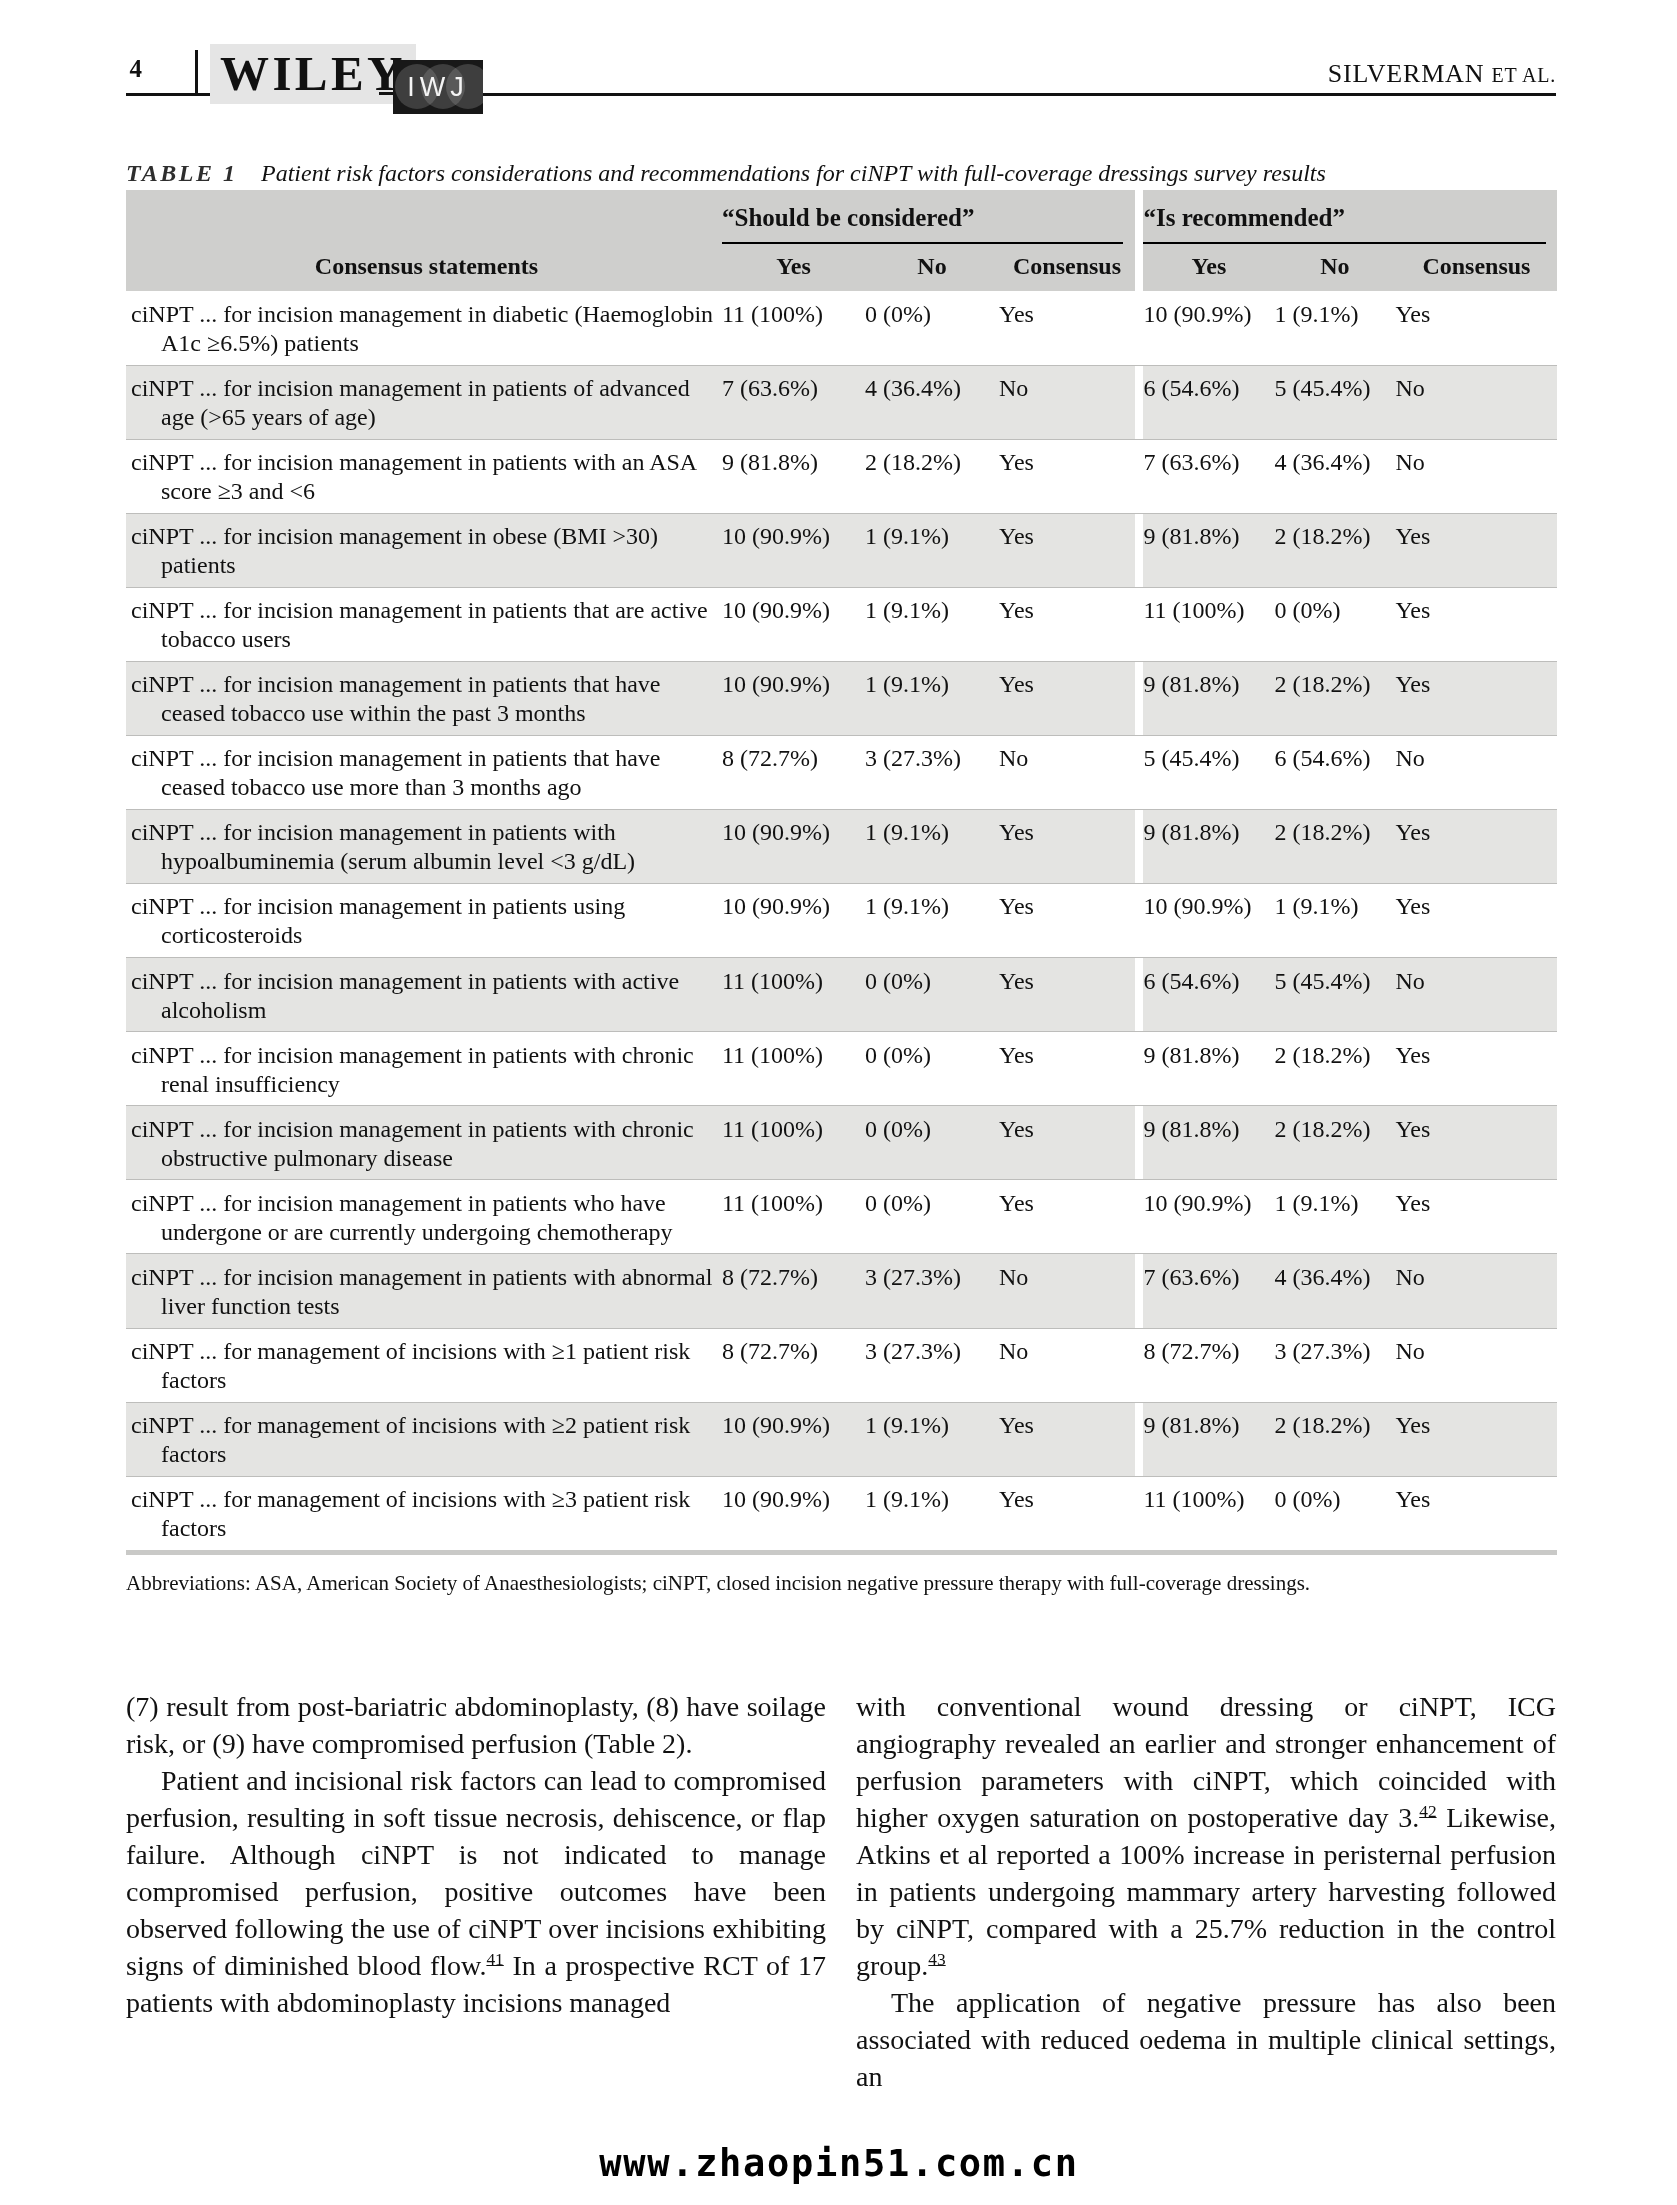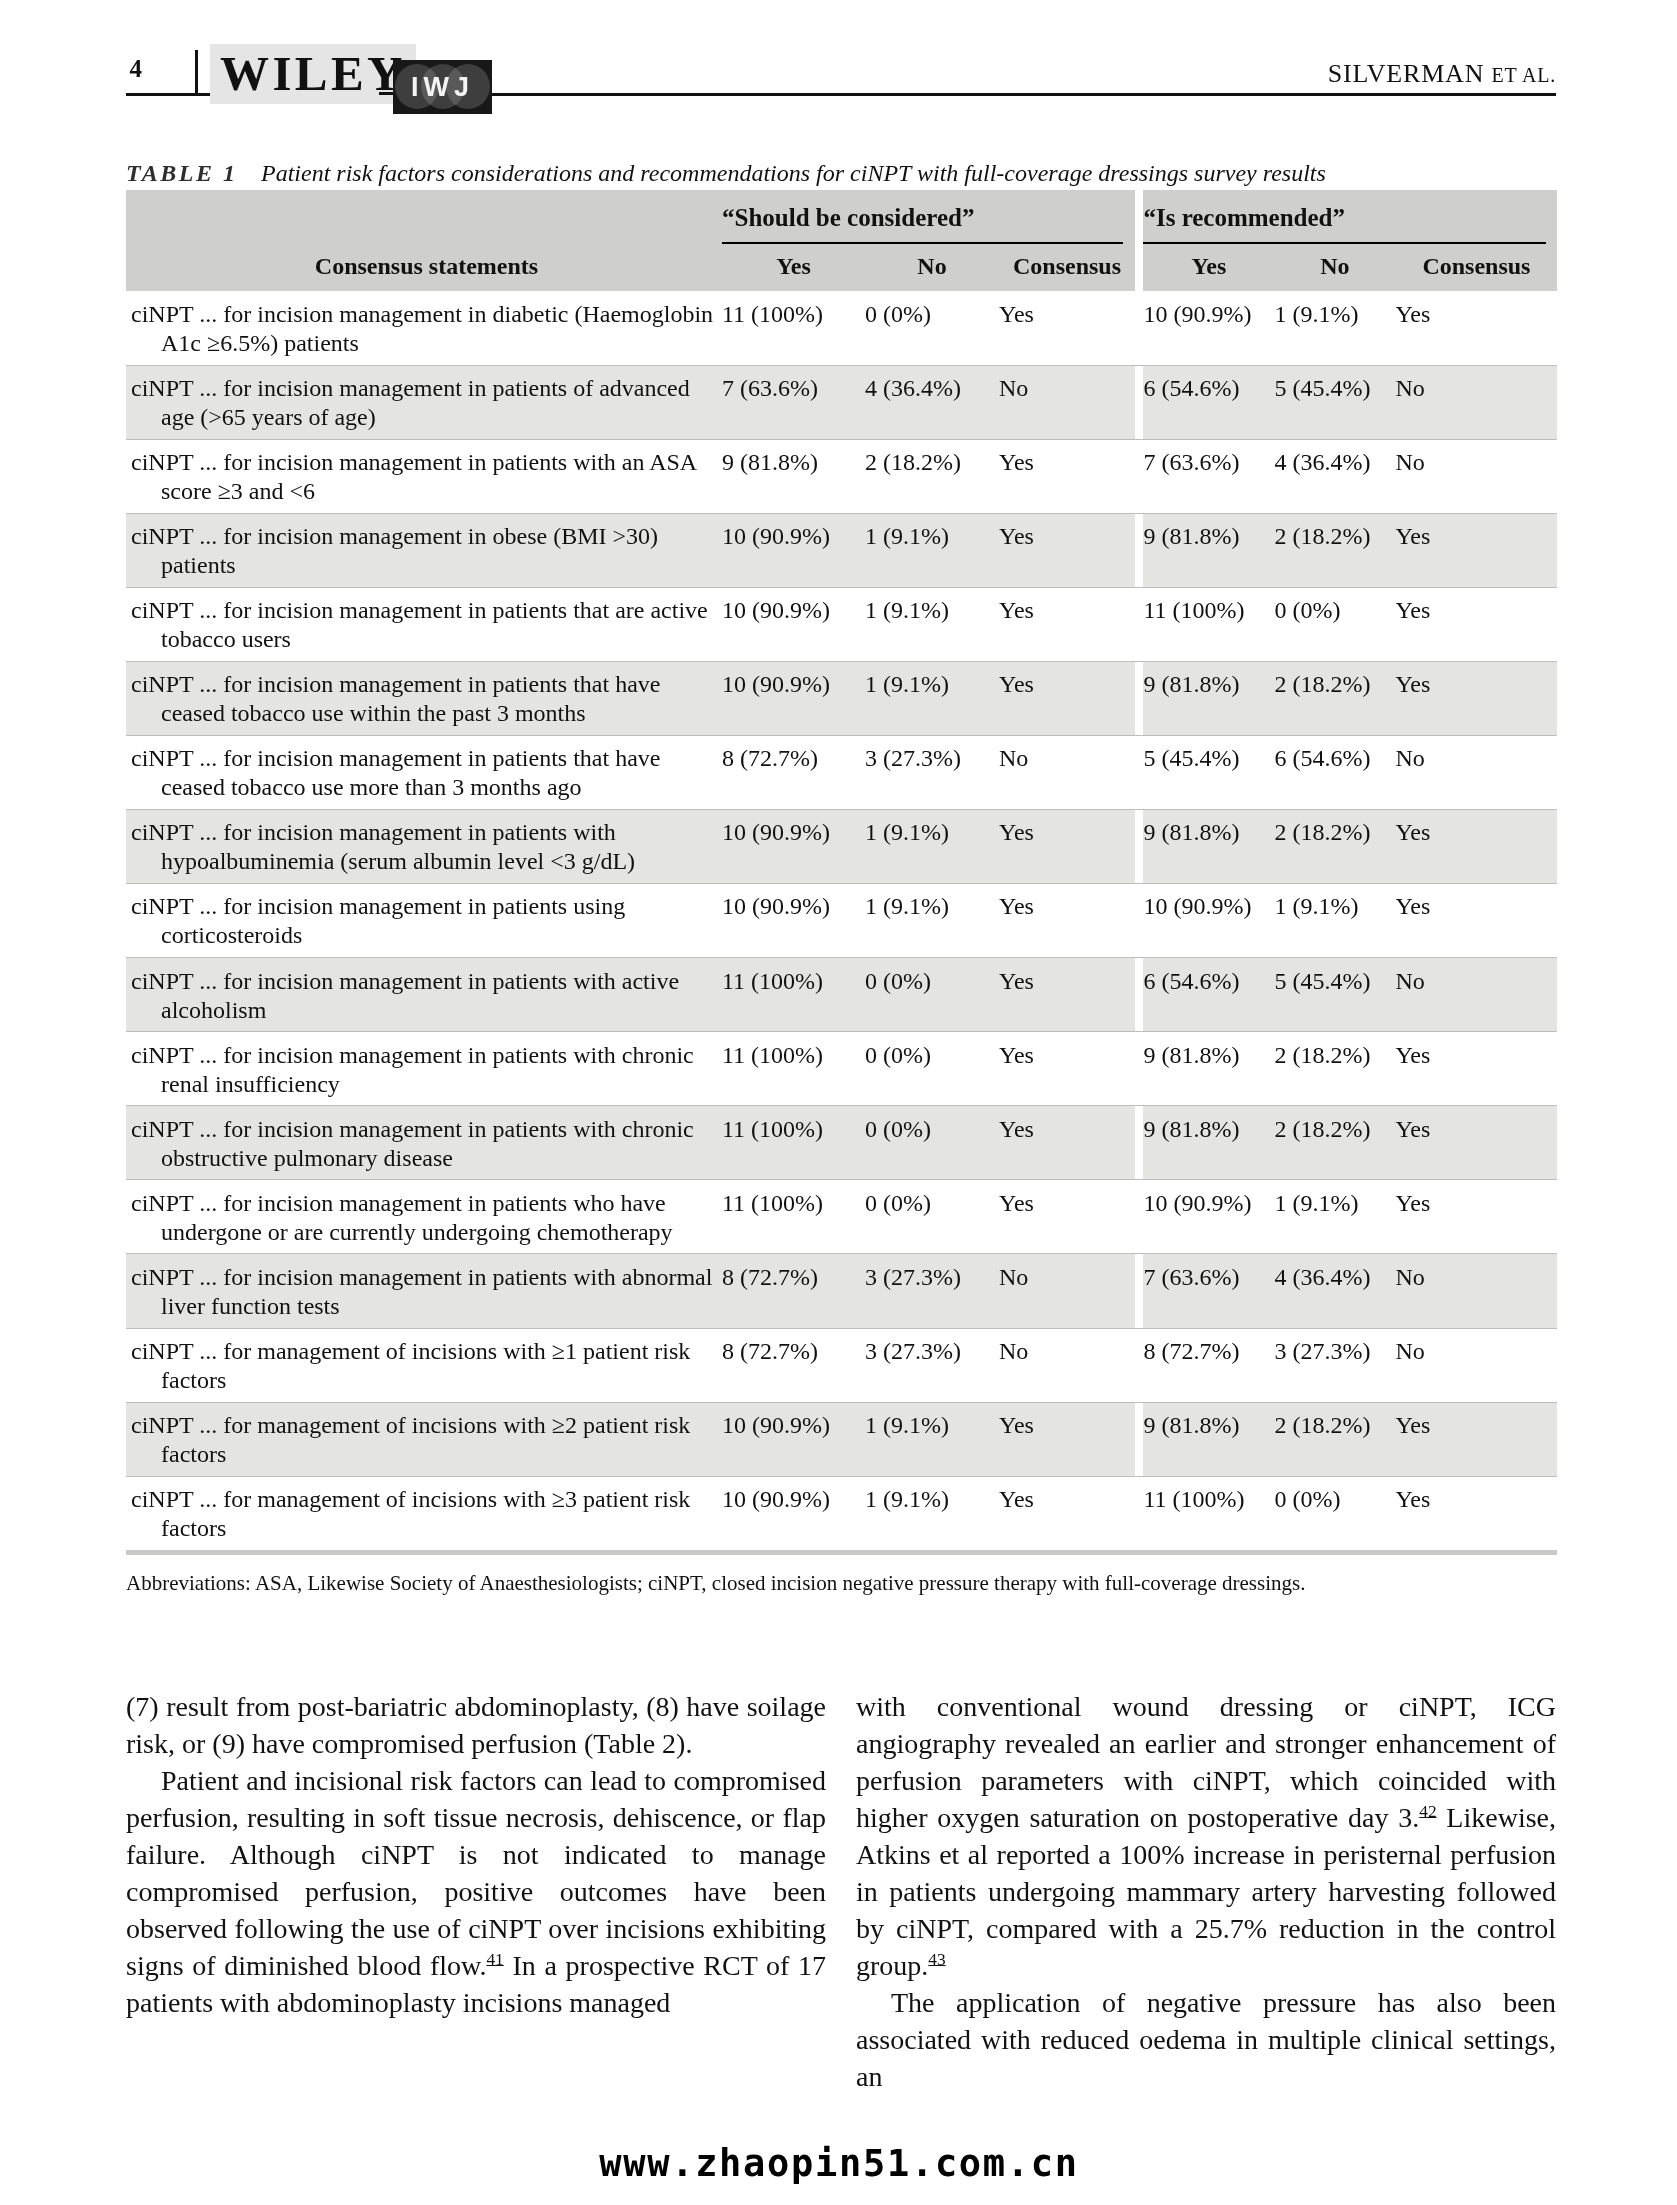--- a/index.html
+++ b/index.html
@@ -7,21 +7,21 @@
   body { width:1678px; height:2205px; font-family:"Liberation Serif", serif; color:#111; position:relative; overflow:hidden; }
   .page { position:relative; width:1678px; height:2205px; padding:0 122px 0 126px; }
 
   
   .page-header { position:relative; height:117px; }
   .header-rule { position:absolute; left:0; right:0; top:93px; height:2.5px; background:var(--rule-black,#111); }
   .page-number { position:absolute; left:3.4px; top:55px; font-size:25px; font-weight:bold; }
   .header-tick { position:absolute; left:69px; top:50px; width:2.5px; height:44px; background:var(--rule-black,#111); }
   .wiley-wordmark { position:absolute; left:84px; top:44px; font-size:49px; font-weight:bold; letter-spacing:3.4px; background:#e5e5e5; padding:0 10px; line-height:60px; }
   .wiley-dash { position:absolute; left:253px; top:92px; width:22px; height:3.4px; background:var(--rule-black,#111); }
-  .iwj-badge { position:absolute; left:267px; top:60px; width:99px; height:54px; background:#181818; overflow:hidden;font-weight:bold; }
+  .iwj-badge { position:absolute; left:267px; top:60px; width:90px; height:54px; background:#181818; overflow:hidden; }
   .iwj-badge .circ { position:absolute; top:4.2px; width:44px; height:45px; border-radius:50%; background:rgba(160,160,160,0.28); }
   .iwj-badge .c1 { left:1.7px; } .iwj-badge .c2 { left:28px; } .iwj-badge .c3 { left:53px; }
   .iwj-text { position:absolute; left:0; right:0; top:11.7px; text-align:center; color:#f4f4f4; font-family:"Liberation Sans", sans-serif; font-size:27px; letter-spacing:5px; }
   .running-head { position:absolute; right:0; top:59px; font-size:26px; letter-spacing:0.8px; }
   .running-head .etal { font-size:20px; letter-spacing:0.8px; }
 
   
   .table-caption { margin-top:39px; font-size:24px; line-height:34px;font-style:italic; }
   .table-label { font-weight:bold; letter-spacing:2.5px; color:#2e2e2e; margin-right:23.5px; }
   table.survey { width:1430px; border-collapse:collapse; table-layout:fixed; margin-top:0; border-bottom:5.9px solid var(--bottom-rule,#c9c9c7); font-size:24px; }
@@ -275,21 +275,21 @@
             <td>10 (90.9%)</td>
             <td>1 (9.1%)</td>
             <td>Yes</td>
             <td class="gutter"></td>
             <td>11 (100%)</td>
             <td>0 (0%)</td>
             <td>Yes</td>
           </tr>
         </tbody>
     </table>
-    <div class="table-footnote">Abbreviations: ASA, Likewise Society of Anaesthesiologists; ciNPT, closed incision negative pressure therapy with full-coverage dressings.</div>
+    <div class="table-footnote">Abbreviations: ASA, American Society of Anaesthesiologists; ciNPT, closed incision negative pressure therapy with full-coverage dressings.</div>
   </section>
 
   <section class="body-text">
     <div class="col" id="col-left">
         <p><span>(7) result from post-bariatric abdominoplasty, (8) have soilage risk, or (9) have compromised perfusion (Table 2).</span></p>
         <p class="indent"><span>Patient and incisional risk factors can lead to compromised perfusion, resulting in soft tissue necrosis, dehiscence, or flap failure. Although ciNPT is not indicated to manage compromised perfusion, positive outcomes have been observed following the use of ciNPT over incisions exhibiting signs of diminished blood flow.</span><sup>41</sup><span> In a prospective RCT of 17 patients with abdominoplasty incisions managed</span></p>
       </div>
     <div class="col" id="col-right">
         <p><span>with conventional wound dressing or ciNPT, ICG angiography revealed an earlier and stronger enhancement of perfusion parameters with ciNPT, which coincided with higher oxygen saturation on postoperative day 3.</span><sup>42</sup><span> Likewise, Atkins et al reported a 100% increase in peristernal perfusion in patients undergoing mammary artery harvesting followed by ciNPT, compared with a 25.7% reduction in the control group.</span><sup>43</sup></p>
         <p class="indent"><span>The application of negative pressure has also been associated with reduced oedema in multiple clinical settings, an</span></p>

